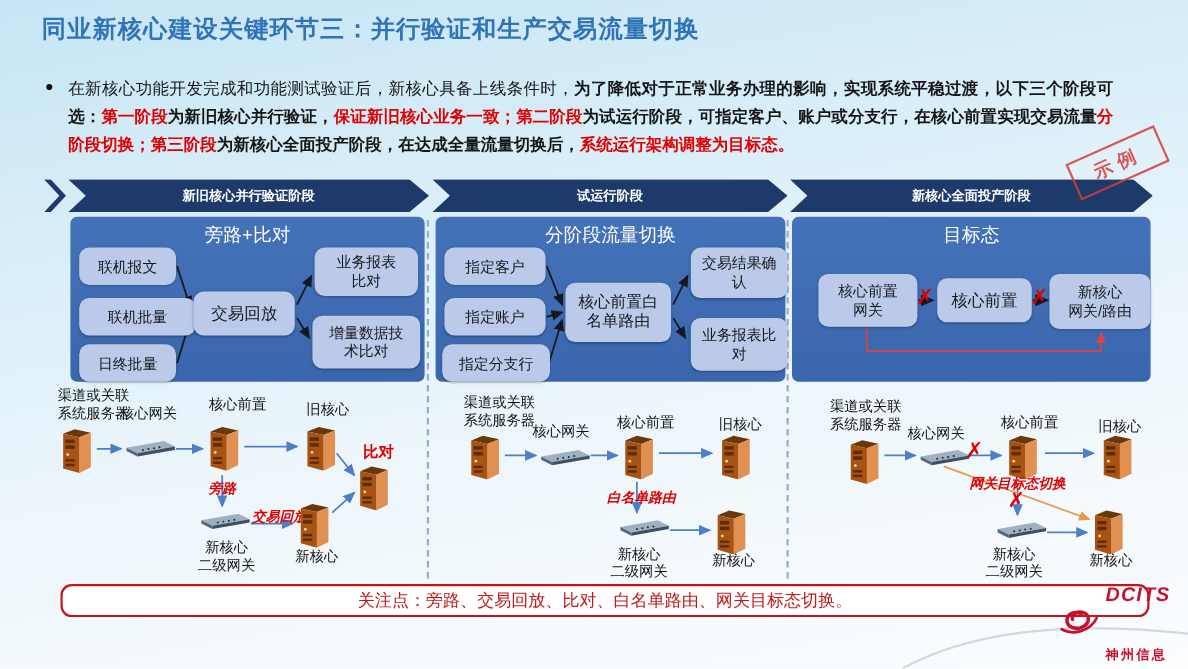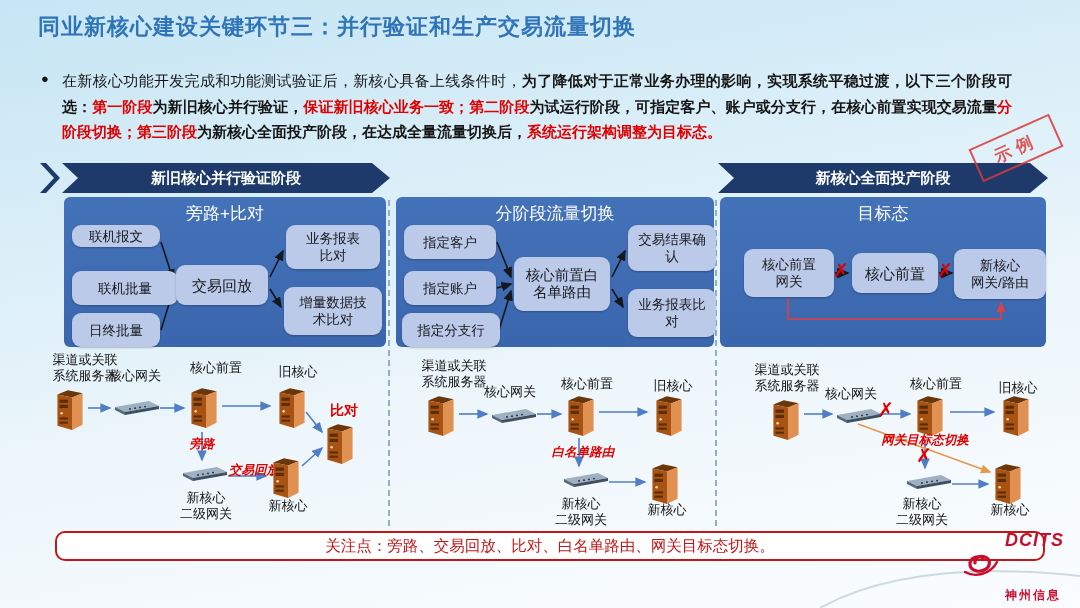--- a/index.html
+++ b/index.html
@@ -7,21 +7,21 @@
   .slide{position:relative;width:1080px;height:608px;overflow:hidden;
     background:linear-gradient(170deg,#c6e5f4 0%,#d9eef8 30%,#edf6fb 60%,#fbfdff 100%);text-decoration:underline;}
   .title{position:absolute;left:38px;top:12px;font-size:22px;font-weight:700;color:#2f74b8;letter-spacing:1px;}
   .bullet-dot{position:absolute;left:41px;top:71px;font-size:13px;color:#111;}
   .intro{position:absolute;left:62px;top:68px;width:950px;font-size:15px;line-height:25.5px;color:#151515;text-align:justify;}
   .seg-b{font-weight:700;}
   .seg-r{font-weight:700;color:#e00000;}
   .stamp{position:absolute;left:972px;top:130px;width:84px;height:32px;border:2px solid #d93a3a;
     color:#d93a3a;font-size:17px;font-weight:700;letter-spacing:6px;display:flex;align-items:center;
     justify-content:center;transform:rotate(-24deg);opacity:.85;z-index:6;}
-  .chev{position:absolute;top:163px;height:30px;background:#1e3a6a;color:#fff;font-size:15px;font-weight:700;
+  .chev{position:absolute;top:163px;height:30px;background:#1e3a6a;color:#fff;font-size:12px;font-weight:700;
     display:flex;align-items:center;justify-content:center;
     clip-path:polygon(0 0,calc(100% - 18px) 0,100% 50%,calc(100% - 18px) 100%,0 100%,16px 50%);}
   .chev-tip{position:absolute;top:163px;height:30px;width:22px;background:#1e3a6a;
     clip-path:polygon(0 0,6px 0,20px 50%,6px 100%,0 100%,14px 50%);}
   .panel{position:absolute;top:197px;height:150px;background:linear-gradient(180deg,#4472b8 0%,#3a66ad 100%);
     border-radius:6px;}
   .ptitle{position:absolute;top:5px;left:0;width:100%;text-align:center;color:#fff;font-size:17px;}
   .pbox{position:absolute;background:#bccae9;border-radius:9px;color:#16181c;font-size:13.5px;line-height:17px;
     display:flex;align-items:center;justify-content:center;text-align:center;white-space:pre-line;
     box-shadow:0 1px 2px rgba(0,0,0,.25);padding:2px 4px;box-sizing:border-box;}
@@ -52,40 +52,41 @@
 
   <div class="title">同业新核心建设关键环节三：并行验证和生产交易流量切换</div>
 
   <div class="bullet-dot">●</div>
   <div class="intro"><span>在新核心功能开发完成和功能测试验证后，新核心具备上线条件时，</span><span class="seg-b">为了降低对于正常业务办理的影响，实现系统平稳过渡，以下三个阶段可选：</span><span class="seg-r">第一阶段</span><span class="seg-b">为新旧核心并行验证，</span><span class="seg-r">保证新旧核心业务一致；</span><span class="seg-r">第二阶段</span><span class="seg-b">为试运行阶段，可指定客户、账户或分支行，在核心前置实现交易流量</span><span class="seg-r">分阶段切换；</span><span class="seg-r">第三阶段</span><span class="seg-b">为新核心全面投产阶段，在达成全量流量切换后，</span><span class="seg-r">系统运行架构调整为目标态。</span></div>
 
   <div class="stamp">示例</div>
 
   <div class="chev-tip" style="left:40px;"></div>
   <div class="chev" style="left:62px;width:328px;">新旧核心并行验证阶段</div>
+  <div class="chev" style="left:393px;width:323px;">试运行阶段</div>
   <div class="chev" style="left:718px;width:330px;">新核心全面投产阶段</div>
 
   <div class="sep" style="left:388px;"></div>
   <div class="sep" style="left:715px;"></div>
 
   <div class="panel" style="left:64px;width:322px;">
     <div class="ptitle">旁路+比对</div>
     <svg class="psvg" width="322" height="150">
       <defs>
           <marker id="mk1" markerWidth="8" markerHeight="8" refX="6" refY="3" orient="auto">
             <path d="M0,0 L7,3 L0,6 z" fill="#15181d"></path>
           </marker>
         </defs>
       <line x1="97" y1="45" x2="109" y2="82" stroke="#15181d" stroke-width="1.6" marker-end="url(#mk1)"></line>
       <line x1="97" y1="91" x2="109" y2="88" stroke="#15181d" stroke-width="1.6" marker-end="url(#mk1)"></line>
       <line x1="97" y1="133" x2="109" y2="94" stroke="#15181d" stroke-width="1.6" marker-end="url(#mk1)"></line>
       <line x1="206" y1="80" x2="219" y2="54" stroke="#15181d" stroke-width="1.6" marker-end="url(#mk1)"></line>
       <line x1="206" y1="92" x2="217" y2="110" stroke="#15181d" stroke-width="1.6" marker-end="url(#mk1)"></line>
     </svg>
-    <div class="pbox" style="left:8px;top:28px;width:88px;height:22px;">联机报文</div>
+    <div class="pbox" style="left:8px;top:28px;width:88px;height:34px;">联机报文</div>
     <div class="pbox" style="left:8px;top:74px;width:106px;height:34px;">联机批量</div>
     <div class="pbox" style="left:8px;top:116px;width:88px;height:34px;">日终批量</div>
     <div class="pbox" style="left:112px;top:68px;width:92px;height:40px;font-size:15px;">交易回放</div>
     <div class="pbox" style="left:222px;top:28px;width:94px;height:44px;">业务报表
 比对</div>
     <div class="pbox" style="left:220px;top:90px;width:98px;height:48px;">增量数据技
 术比对</div>
   </div>
 
   <div class="panel" style="left:396px;width:318px;">

